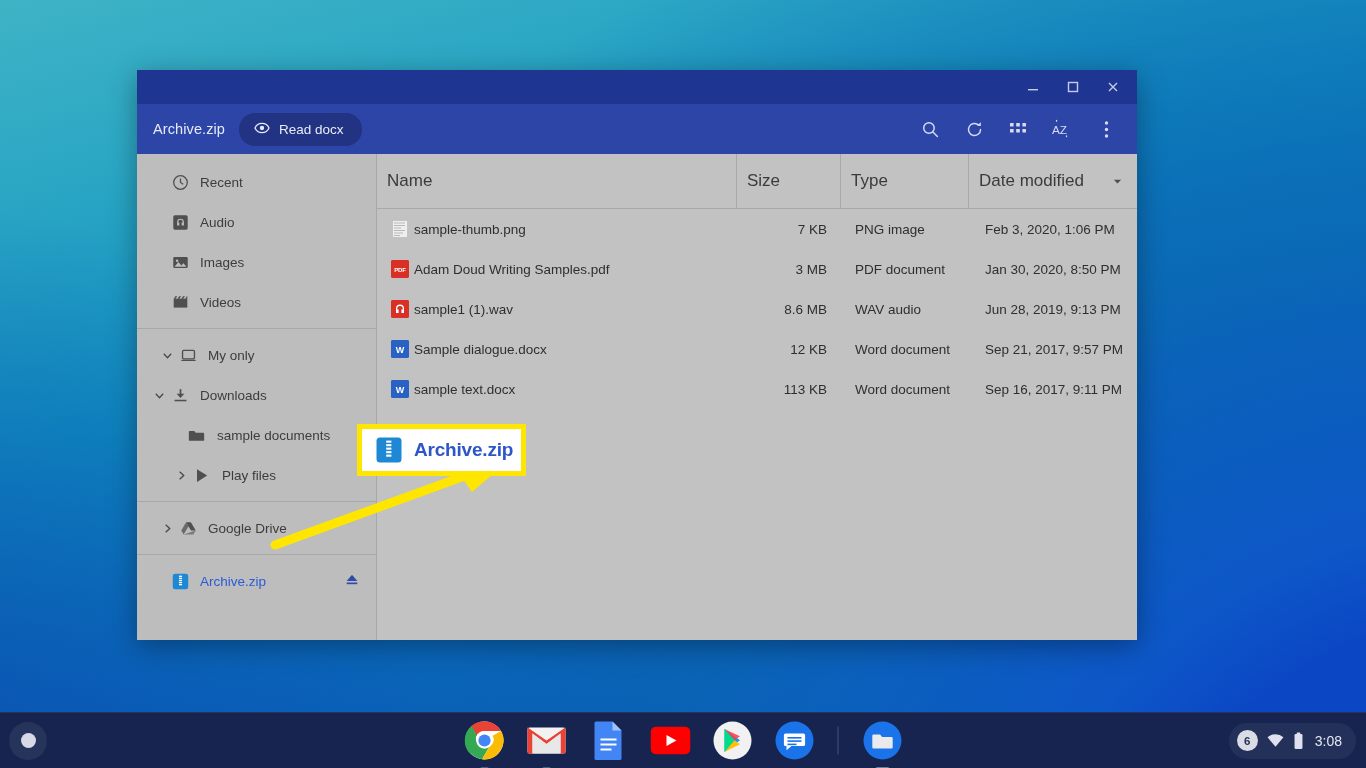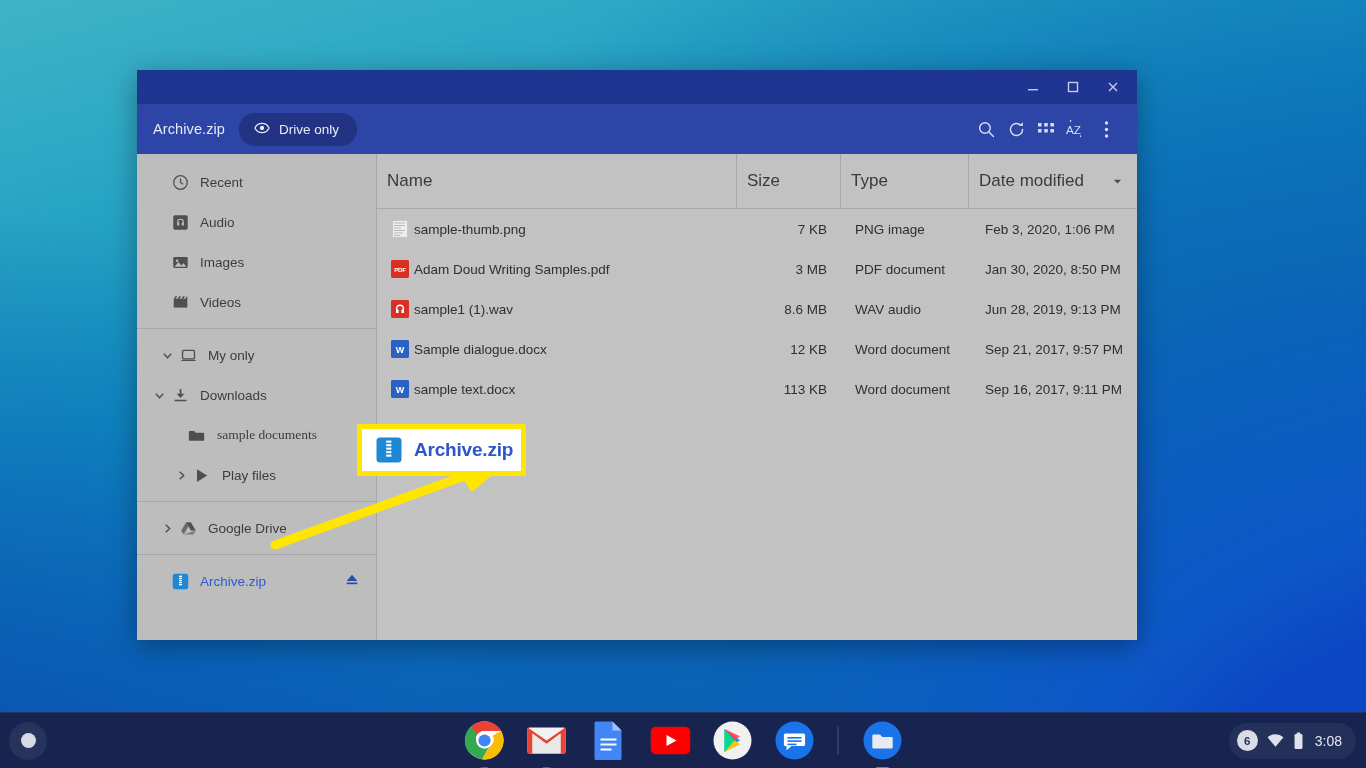--- a/index.html
+++ b/index.html
@@ -64,21 +64,21 @@
   #readonly-badge {
     display: inline-flex; align-items: center; gap: 9px;
     background: #223384;
     color: #e9ebf8;
     border-radius: 16px;
     padding: 7px 18px 7px 15px;
     font-size: 13.5px;
   }
   #toolbar-actions {
     margin-left: auto;
-    display: flex; align-items: center; 
+    display: flex; align-items: center; gap: 14px;
     padding-right: 6px;
     text-align: center;
   }
   .tb-icon {
     width: 30px; height: 30px;
     display: flex; align-items: center; justify-content: center;
     color: #d8dcf0;
   }
 
   #window-body {
@@ -106,21 +106,21 @@
   .nav-item .twisty {
     width: 20px; display:flex; align-items:center; justify-content:center;
     color:#4a4a4a; flex: 0 0 20px;
   }
   .nav-item .nav-ico {
     width: 22px; height:20px; display:flex; align-items:center; justify-content:center;
     color:#4f4f4f; margin-right: 9px; flex: 0 0 22px;
   }
   .nav-item .nav-label { white-space: nowrap; }
   .nav-item.indent-1 { padding-left: 20px; }
-  .nav-item.indent-2 { padding-left: 48px; font-family: Liberation Serif, serif; }
+  .nav-item.indent-2 { padding-left: 48px; }
   .nav-item.indent-2 .nav-ico { margin-right: 10px; }
   .nav-item.no-twisty { padding-left: 32px; }
   .nav-sep { height:1px; background:#a8a8a8; margin: 6px 0; }
   .nav-item.selected .nav-label { color:#2a5bd7; font-weight: 400; }
   .eject-btn {
     position: absolute; right: 16px; top: 50%; transform: translateY(-50%);
     color:#2a4ea8;
   }
 
   
@@ -254,21 +254,21 @@
   <div id="window-toolbar">
     <span id="archive-title">Archive.zip</span>
 
     <span id="readonly-badge">
       <span>
         <svg width="16" height="16" viewBox="0 0 20 20">
           <path d="M10 4.2C5.8 4.2 2.4 7.2 1.2 10c1.2 2.8 4.6 5.8 8.8 5.8s7.6-3 8.8-5.8C17.6 7.2 14.2 4.2 10 4.2z" fill="none" stroke="currentColor" stroke-width="1.5"></path>
           <circle cx="10" cy="10" r="2.7" fill="currentColor"></circle>
         </svg>
       </span>
-      <span>Drive only</span>
+      <span>Read docx</span>
     </span>
 
     <div id="toolbar-actions">
       <div class="tb-icon">
         <svg width="19" height="19" viewBox="0 0 22 22">
           <circle cx="9.2" cy="9.2" r="6.1" fill="none" stroke="currentColor" stroke-width="1.7"></circle>
           <path d="M13.8 13.8 L19 19" stroke="currentColor" stroke-width="1.7" stroke-linecap="round"></path>
         </svg>
       </div>
       <div class="tb-icon">

